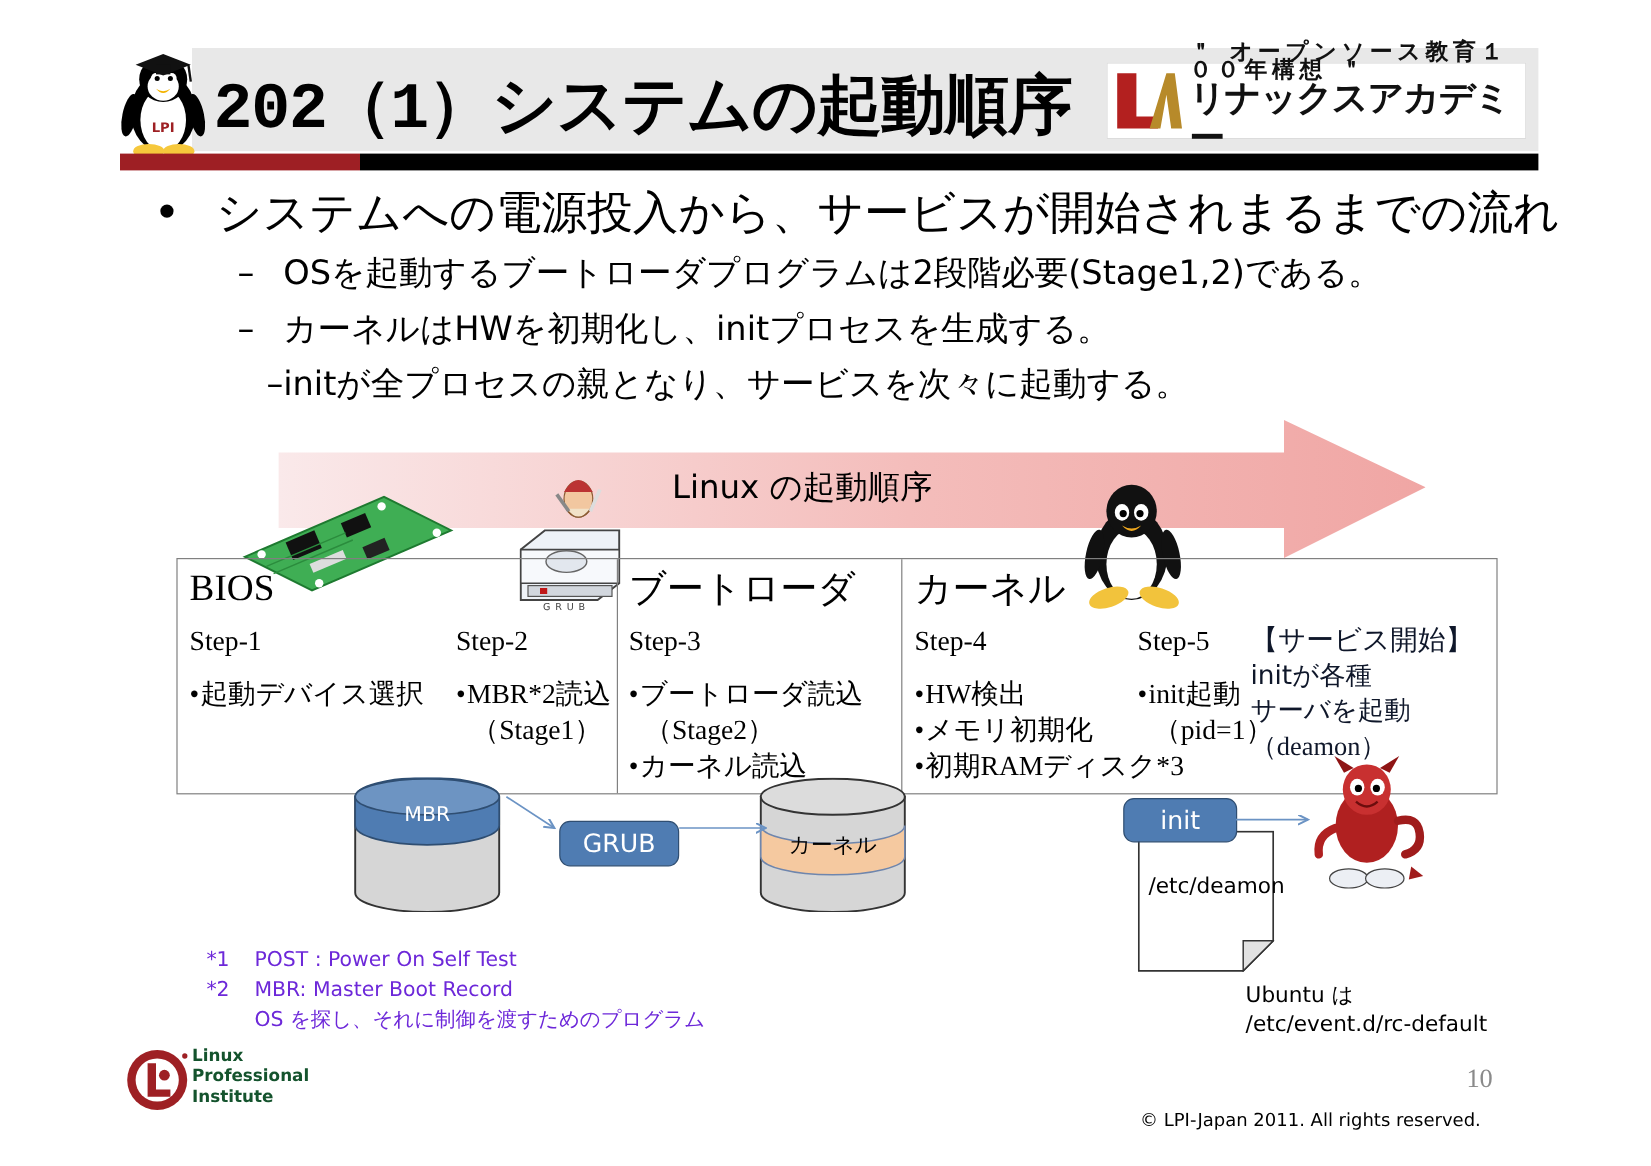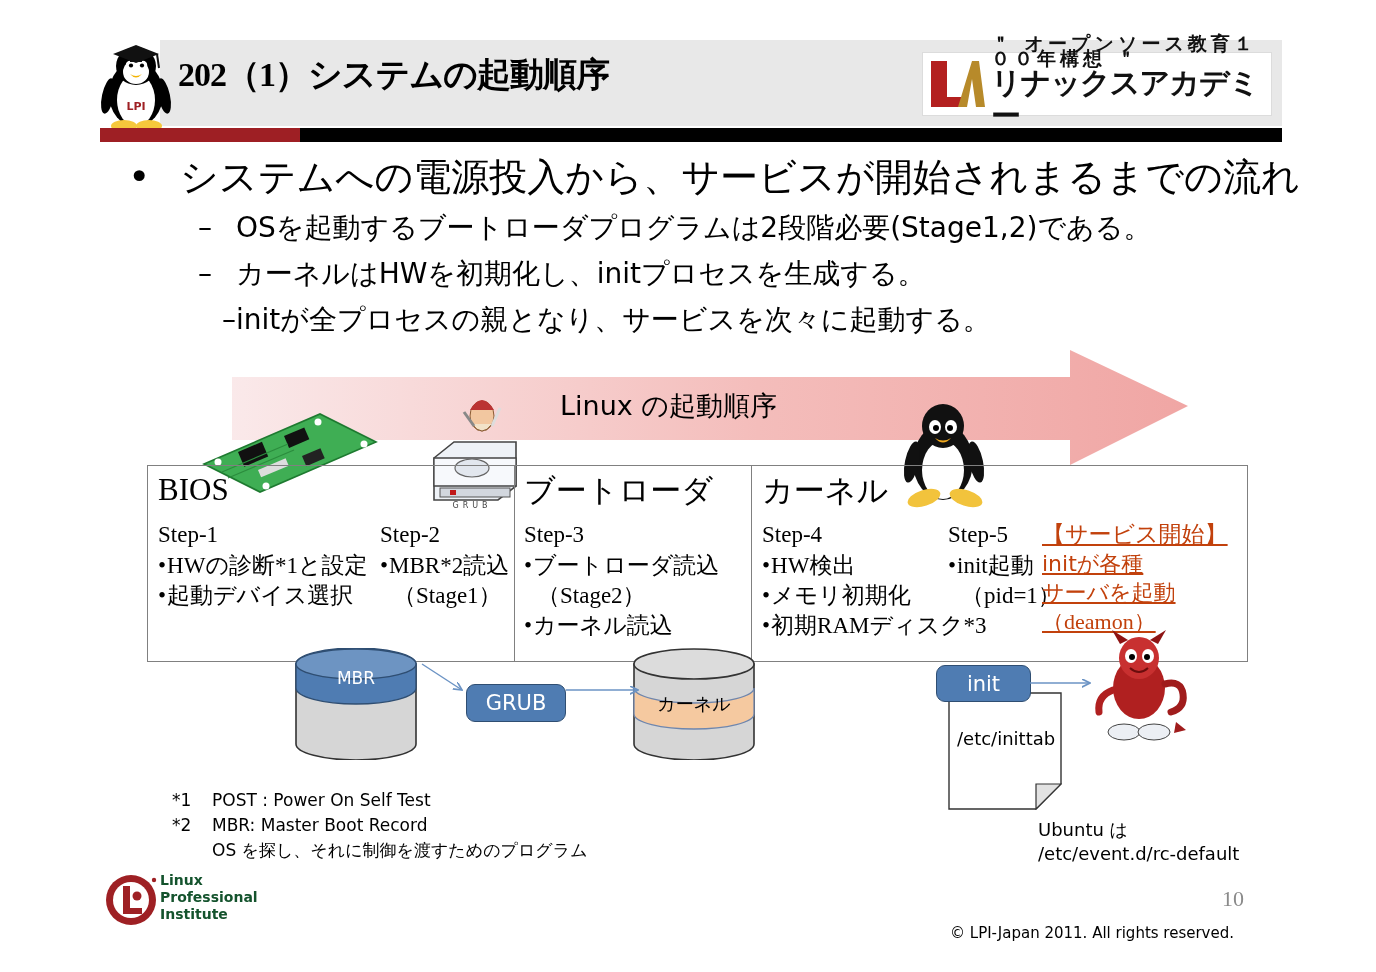--- a/index.html
+++ b/index.html
@@ -19,24 +19,24 @@
 
   
   .hdr-band {
     position: absolute;
     left: 160px; top: 40px; width: 1122px; height: 86px;
     background: #e8e8e8;
   }
   .hdr-title {
     position: absolute;
     left: 178px; top: 52px;
-    font-size: 34px; font-weight: bold;
+    font-size: 54px; font-weight: bold;
     color: #000;
     letter-spacing: -1px;
-    font-family: Liberation Serif, serif;
+    font-family: Liberation Mono, monospace;
     white-space: nowrap;
   }
   .hdr-rule-red {
     position: absolute; left: 100px; top: 128px; width: 200px; height: 14px;
     background: #9e1f24;
   }
   .hdr-rule-black {
     position: absolute; left: 300px; top: 128px; width: 982px; height: 14px;
     background: #000;
   }
@@ -110,35 +110,35 @@
   .pn-bios  { left: 158px; top: 472px; font-family: "Liberation Serif", serif; }
   .pn-boot  { left: 524px; top: 470px; }
   .pn-kern  { left: 762px; top: 470px; }
 
   .stepcol {
     position: absolute;
     font-family: "Liberation Serif", "DejaVu Serif", serif;
     font-size: 23px; color: #000; line-height: 30px;
     white-space: nowrap;
   }
-  .stepcol .hd { display: block; margin-bottom: 1px; }
+  .stepcol .hd { display: block; margin-bottom: 14px; }
   .stepcol .li { display: block; }
   .stepcol .li::before { content: "\2022"; margin-right: 1px; }
   .stepcol .sub { display: block; padding-left: 13px; }
 
   .sc-1 { left: 158px; top: 520px; }
   .sc-2 { left: 380px; top: 520px; }
   .sc-3 { left: 524px; top: 520px; }
   .sc-4 { left: 762px; top: 520px; }
   .sc-5 { left: 948px; top: 520px; }
 
   .svc {
     position: absolute; left: 1042px; top: 520px;
     font-family: "DejaVu Sans", sans-serif;
-    font-size: 22px; line-height: 29px; color: #c2410c; white-space: nowrap; text-decoration: underline;
+    font-size: 22px; line-height: 29px; color: #0f172a; white-space: nowrap;
   }
   .svc .hd { display: block; font-size: 23px; }
   .svc .ln { display: block; }
   .svc .ser { font-family: "Liberation Serif", serif; }
 
   
   .cyl { position: absolute; }
   .box-grub, .box-init {
     position: absolute;
     background: #4f7cb2;
@@ -162,21 +162,21 @@
   }
   .ubuntu-note {
     position: absolute; left: 1038px; top: 818px;
     font-size: 18px; line-height: 24px; color: #000;
     font-family: "DejaVu Sans", sans-serif; white-space: nowrap;
   }
 
   
   .fn {
     position: absolute;
-    font-size: 17px; line-height: 25px; color: #000000;
+    font-size: 17px; line-height: 25px; color: #6d28d9;
     font-family: "DejaVu Sans", sans-serif; white-space: nowrap;
   }
   .fn-left  { left: 172px; top: 788px; }
   .fn-right { left: 624px; top: 788px; }
   .fn .mark { display: inline-block; width: 40px; }
   .fn .ind  { display: block; padding-left: 40px; }
 
   
   .lpi-foot { position: absolute; left: 104px; top: 872px; width: 220px; height: 56px; }
   .lpi-foot-text {
@@ -313,21 +313,20 @@
     <div class="pdiv pdiv-1"></div>
     <div class="pdiv pdiv-2"></div>
   </div>
 
   <div class="phase-name pn-bios">BIOS</div>
   <div class="phase-name pn-boot">ブートローダ</div>
   <div class="phase-name pn-kern">カーネル</div>
 
   <div class="stepcol sc-1">
     <span class="hd">Step-1</span>
-    <span class="li">HWの診断*1と設定</span>
     <span class="li">起動デバイス選択</span>
   </div>
 
   <div class="stepcol sc-2">
     <span class="hd">Step-2</span>
     <span class="li">MBR*2読込</span>
     <span class="sub">（Stage1）</span>
   </div>
 
   <div class="stepcol sc-3">
@@ -380,21 +379,21 @@
     <line x1="22" y1="4" x2="62" y2="30" stroke="#6b93c4" stroke-width="1.4" marker-end="url(#ah)"></line>
     <line x1="166" y1="30" x2="238" y2="30" stroke="#6b93c4" stroke-width="1.4" marker-end="url(#ah)"></line>
   </svg>
 
   <div class="box-grub">GRUB</div>
 
   <svg class="doc-note" viewBox="0 0 114 118">
     <path d="M1 1 L113 1 L113 92 L88 117 L1 117 Z" fill="#fff" stroke="#333" stroke-width="1.4"></path>
     <path d="M113 92 L88 92 L88 117 Z" fill="#e2e2e2" stroke="#333" stroke-width="1.2"></path>
   </svg>
-  <div class="doc-label">/etc/inittab</div>
+  <div class="doc-label">/etc/deamon</div>
   <div class="box-init">init</div>
 
   <svg style="position:absolute;left:1028px;top:672px;width:70px;height:22px;" viewBox="0 0 70 22">
     <defs>
       <marker id="ah2" markerWidth="7" markerHeight="7" refX="6" refY="3" orient="auto">
         <path d="M0 0 L6 3 L0 6" fill="none" stroke="#6b93c4" stroke-width="1.2"></path>
       </marker>
     </defs>
     <line x1="2" y1="11" x2="62" y2="11" stroke="#6b93c4" stroke-width="1.4" marker-end="url(#ah2)"></line>
   </svg>

